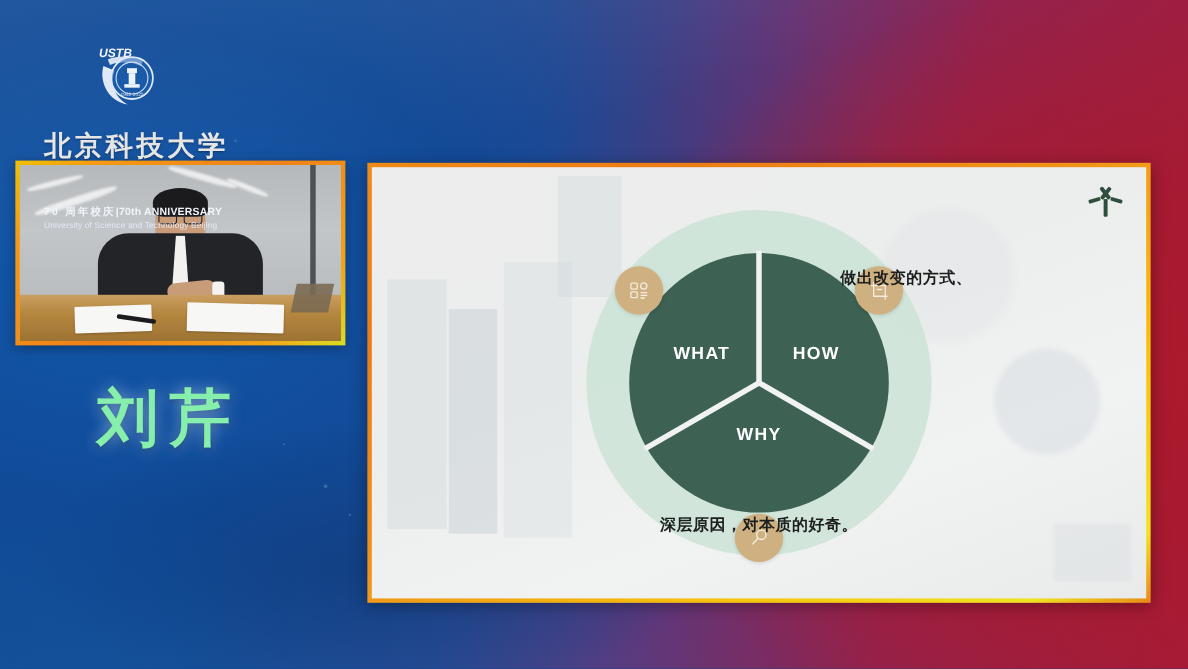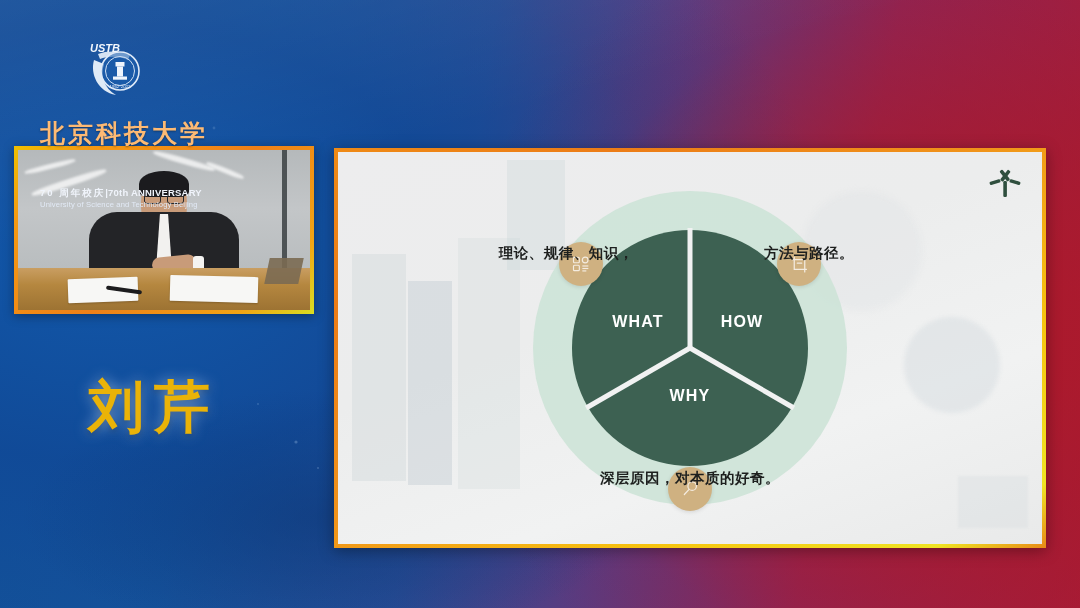--- a/index.html
+++ b/index.html
@@ -31,21 +31,21 @@
   #logo {
     position:absolute; left:40px; top:40px;
     display:flex; align-items:center; gap:21px;
     z-index:6;
     flex-direction:column;
   }
   #logo-mark { position:relative; width:72px; height:58px; flex:none; }
   #logo-text { display:flex; flex-direction:column; gap:2px; padding-top:2px; }
   #logo-cn {
     font-family:"Liberation Serif", serif;
-    font-size:25px; letter-spacing:3px; color:#fdba74;
+    font-size:25px; letter-spacing:3px; color:#e5e5e5;
     line-height:1; font-weight:700;
     text-shadow:0 1px 2px rgba(0,0,0,.35);
   }
   #logo-sub {
     font-size:9.5px; color:#f0f4fb; letter-spacing:.2px;
     line-height:1.15; white-space:nowrap; font-weight:700;margin-top:40px;
   }
   #logo-sub .cn { letter-spacing:2px; }
   #logo-eng {
     font-size:7.6px; color:#e2eaf6; letter-spacing:.15px;
@@ -95,24 +95,23 @@
     box-shadow:0 1px 2px rgba(0,0,0,.2); }
   .vpen { position:absolute; left:30%; bottom:11%; width:36px; height:4px;
     background:#1c1c1e; border-radius:2px; transform:rotate(8deg); }
   .vlaptop { position:absolute; right:3%; bottom:16%; width:34px; height:26px;
     background:#7b6a52; transform:skewX(-12deg); opacity:.9; }
 
   
   #speaker-name {
     position:absolute; left:88px; top:352px; z-index:6;
     font-family:Liberation Sans, sans-serif;
-    font-size:56px; font-weight:700; color:#eab308;
+    font-size:56px; font-weight:700; color:#86efac;
     letter-spacing:10px; line-height:1;
     text-shadow:0 0 14px rgba(190,220,255,.65), 0 2px 6px rgba(0,0,0,.35);
-    margin-top:27px;
   }
 
   
   #slide-frame {
     position:absolute; left:334px; top:148px; width:712px; height:400px;
     padding:4px; z-index:5;
     background:linear-gradient(150deg,#ef8a16 0%,#ec7c16 20%,#f0931a 46%,#f6c40f 72%,#efe424 92%,#e78a17 100%);
     box-shadow:0 3px 14px rgba(0,0,0,.35);
   }
   #slide {
@@ -298,23 +297,22 @@
       </svg>
     </div>
     <div class="badge" id="badge-why">
       <svg viewBox="0 0 24 24" width="20" height="20" fill="none" stroke="#f4ece0" stroke-width="1.5" stroke-linecap="round">
         <circle cx="14.6" cy="8.6" r="5.1"></circle>
         <line x1="10.9" y1="12.4" x2="5.2" y2="18.6"></line>
       </svg>
     </div>
 
     <div class="callout" id="callout-what">
-      <div>理论、规律、知识，</div>
     </div>
     <div class="callout" id="callout-how">
-      <div>方法与路径。</div>
+      <div>做出改变的方式、</div>
     </div>
     <div class="callout" id="callout-why">
       <div>深层原因，对本质的好奇。</div>
     </div>
 
   </div>
 </div>
 
 </body></html>

